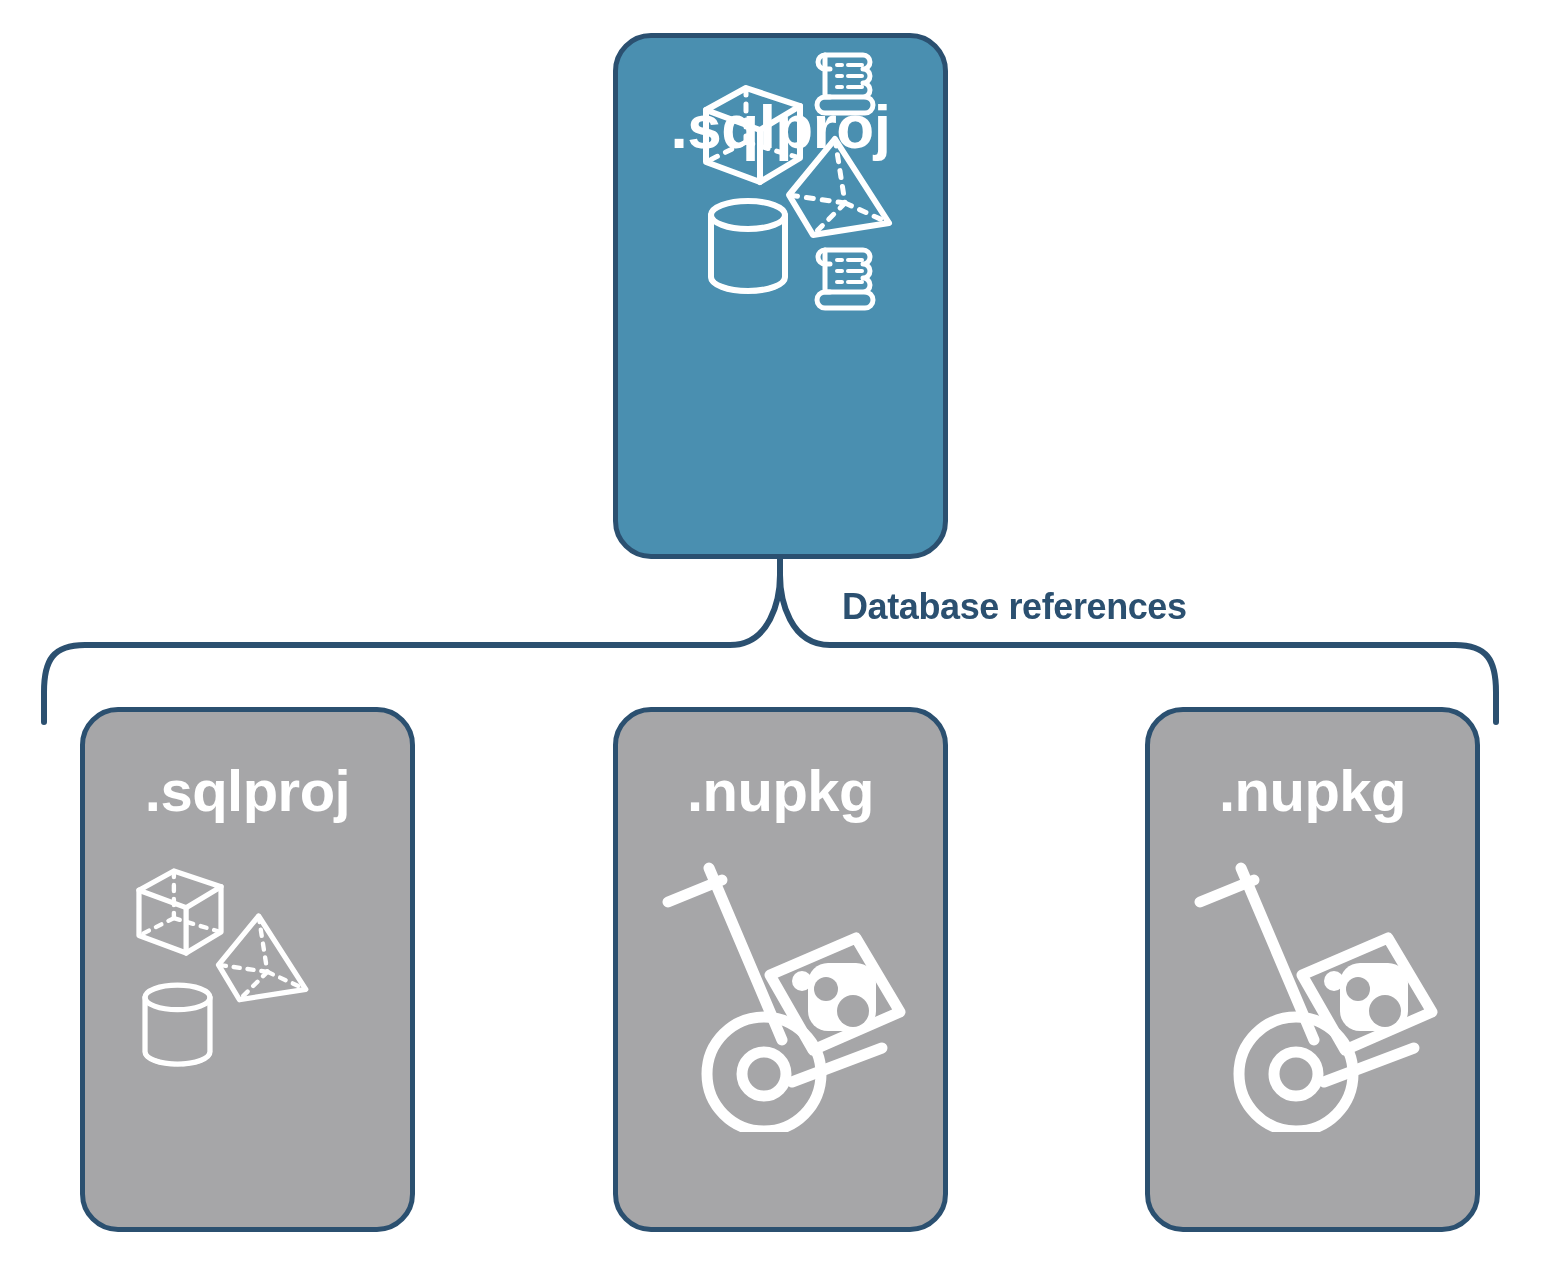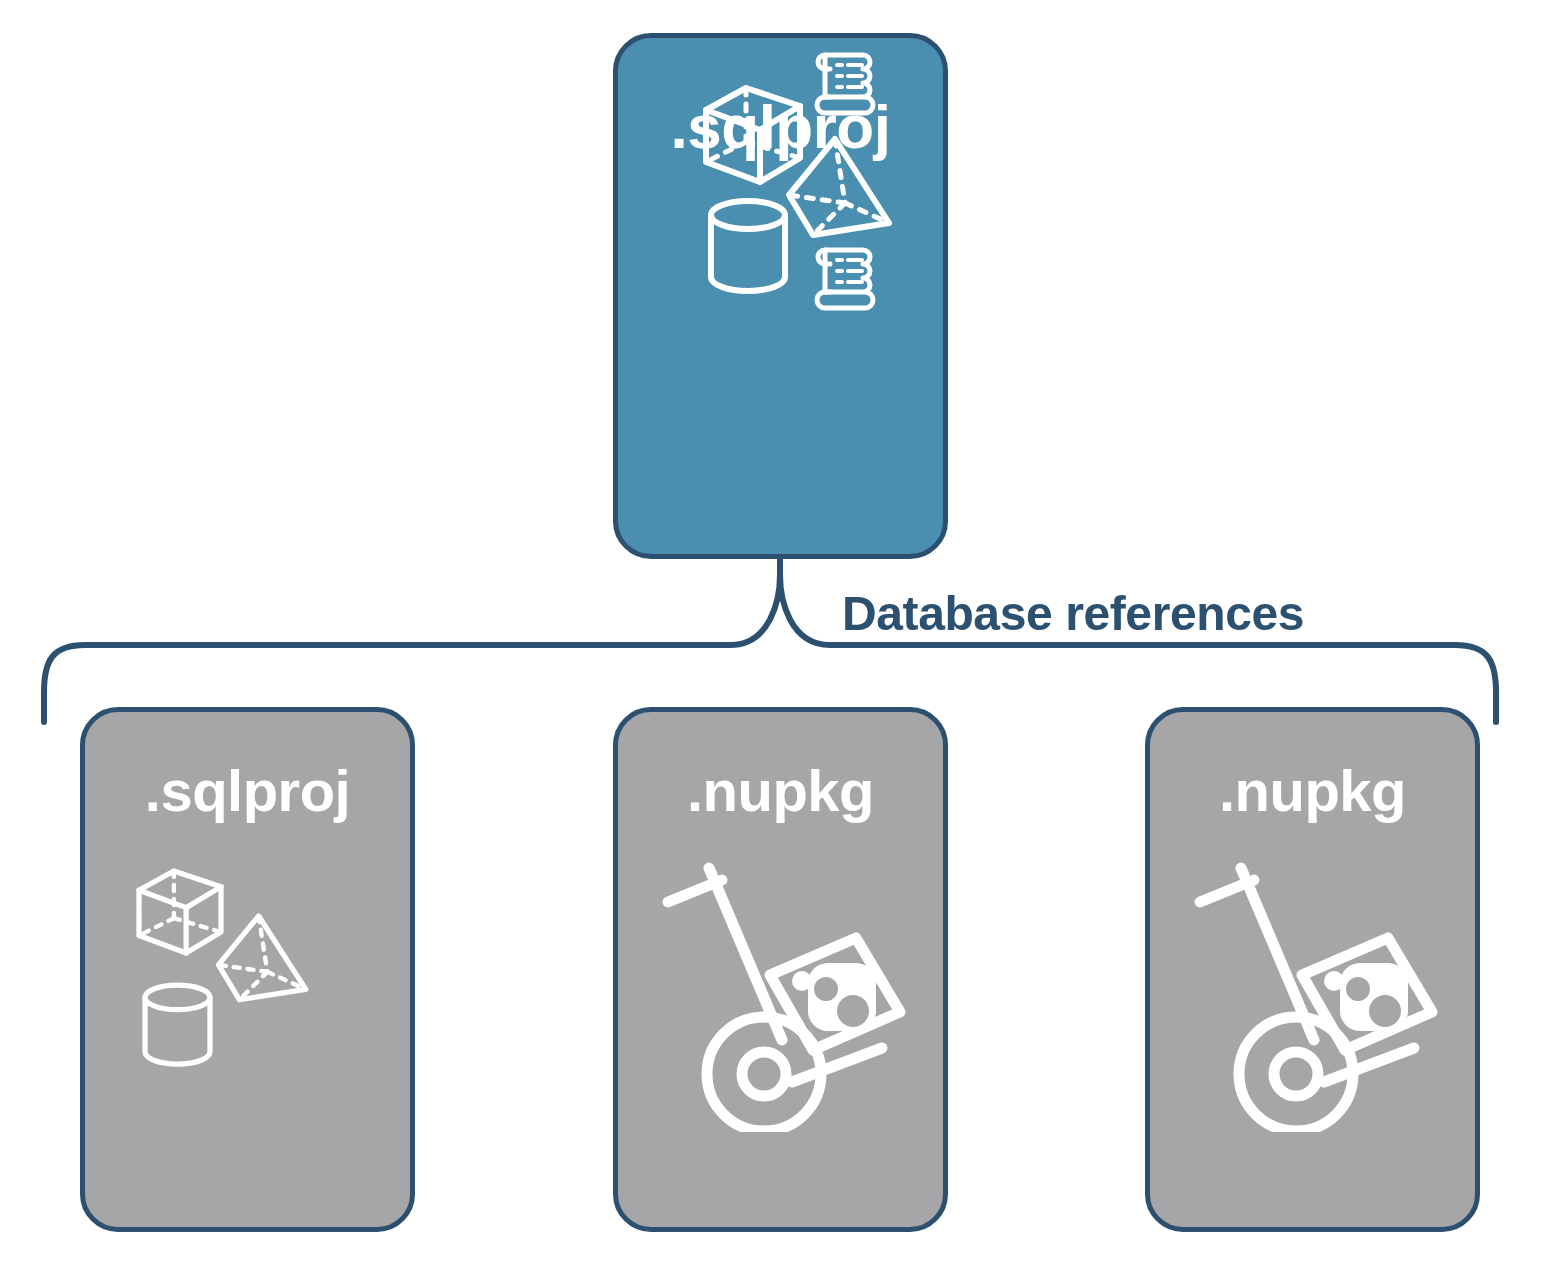--- a/index.html
+++ b/index.html
@@ -55,21 +55,21 @@
     left: 0; top: 0;
     width: 1566px;
     height: 1274px;
     pointer-events: none;
   }
 
   .brace-label {
     position: absolute;
     left: 842px;
     top: 586px;
-    font-size: 48px;
+    font-size: 36px;
     font-weight: bold;
     color: #2b5070;
     letter-spacing: -0.4px;
     white-space: nowrap;
   }
 </style>
 </head>
 <body>
 
 <div id="canvas">

